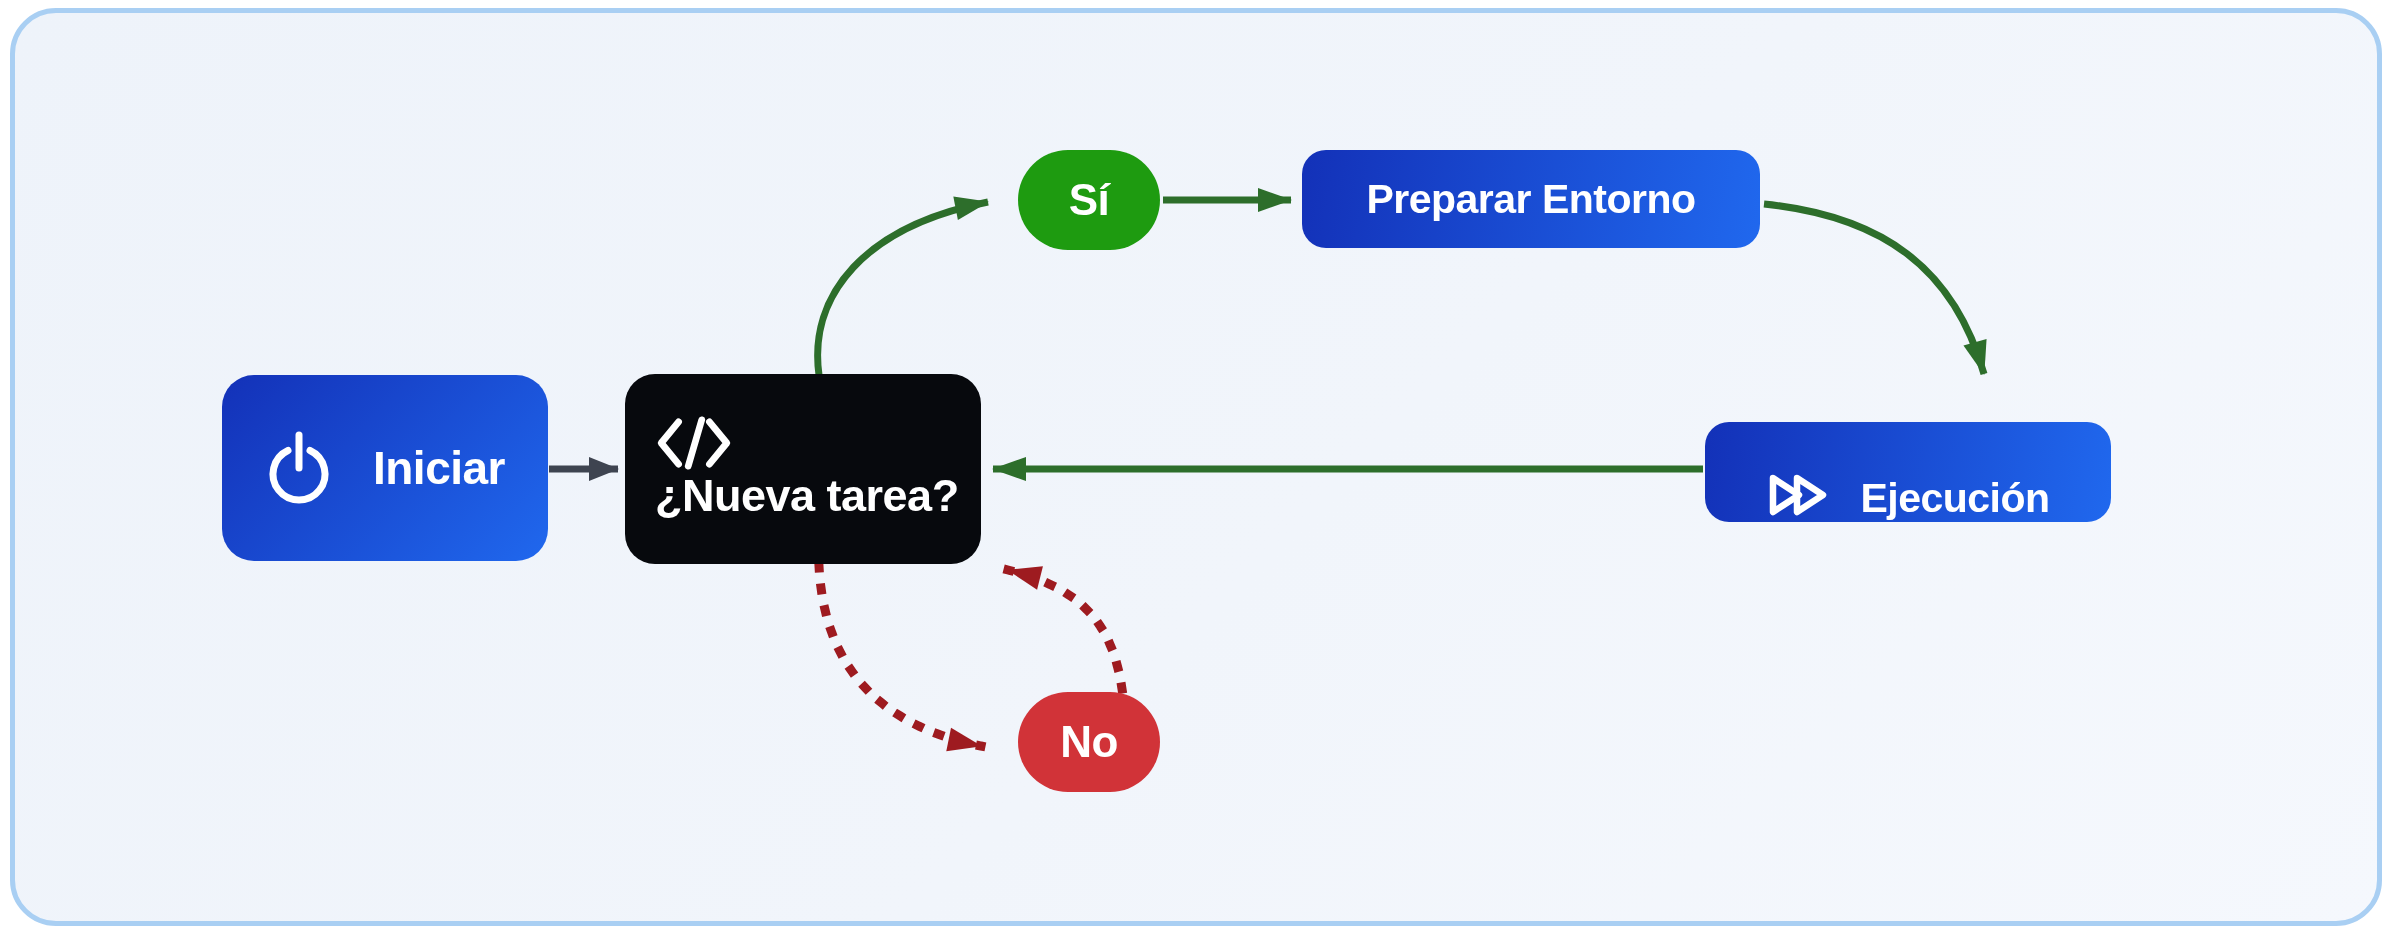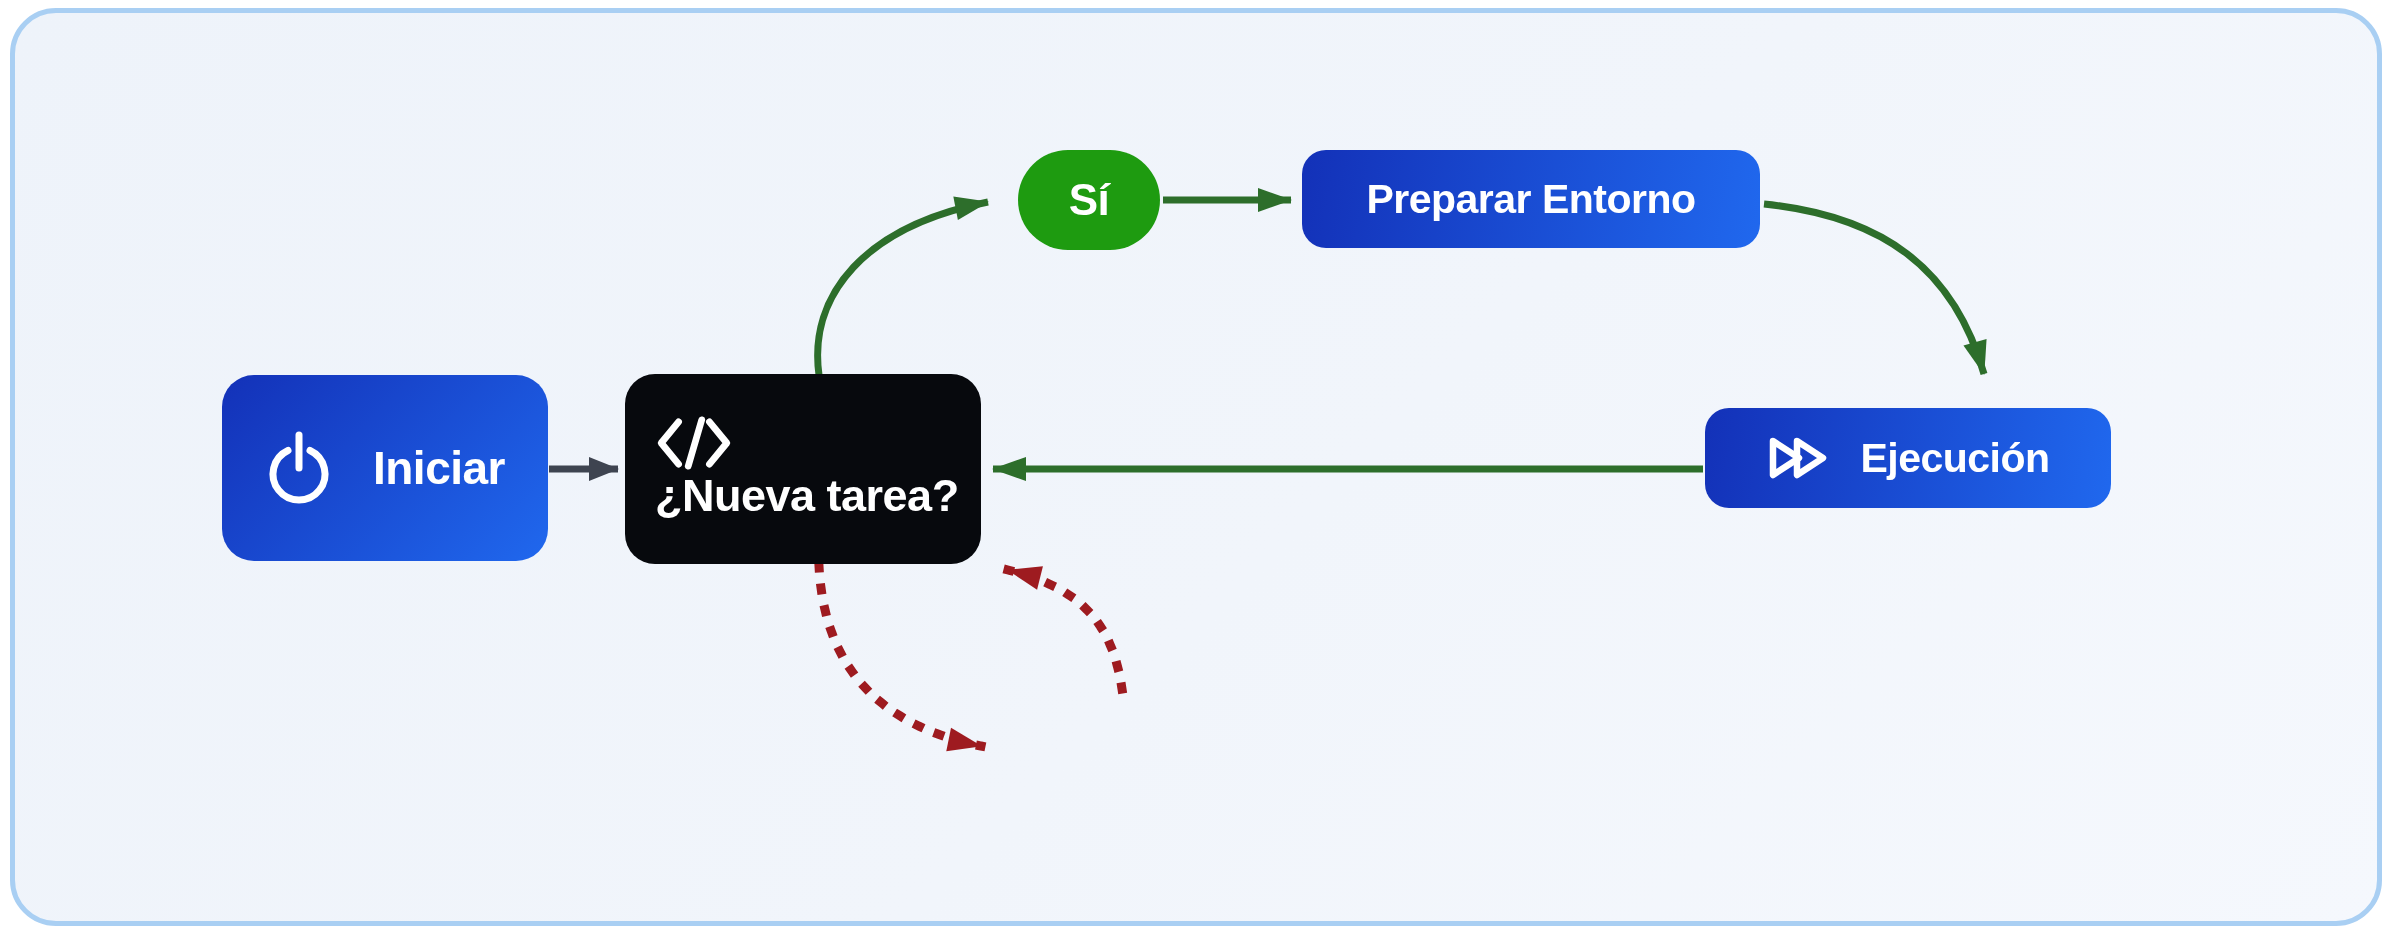--- a/index.html
+++ b/index.html
@@ -57,21 +57,21 @@
     align-items:center;
   }
   .node-yes{left:1018px;top:150px;background:var(--node-green,#1e9b10);}
   .node-no{left:1018px;top:692px;background:var(--node-red,#d13338);}
   .node-process{
     border-radius:24px;
     background:linear-gradient(100deg,var(--node-blue-dark,#1331b8) 0%,var(--node-blue-bright,#2068ee) 100%);
     font-size:41px;
   }
   .node-prepare{left:1302px;top:150px;width:458px;height:98px;}
-  .node-exec{left:1705px;top:408px;width:406px;height:100px;gap:22px;}
+  .node-exec{left:1705px;top:422px;width:406px;height:100px;gap:22px;align-items:flex-end;}
   .icon{display:block;flex:0 0 auto;}
 </style>
 </head>
 <body>
 
 <div class="canvas">
 
   <div class="card"></div>
 
   <svg class="edges" viewBox="0 0 2394 940" xmlns="http://www.w3.org/2000/svg">
@@ -128,14 +128,17 @@
   </div>
 
   <div class="node node-process node-exec">
     <svg class="icon" width="72" height="54" viewBox="0 0 72 54" xmlns="http://www.w3.org/2000/svg">
       <path d="M7,10 L33,27 L7,44 Z" fill="none" stroke="#ffffff" stroke-width="6.5" stroke-linejoin="round" stroke-linecap="round"></path>
       <path d="M31,10 L57,27 L31,44 Z" fill="none" stroke="#ffffff" stroke-width="6.5" stroke-linejoin="round" stroke-linecap="round"></path>
     </svg>
     <span>Ejecución</span>
   </div>
 
+  <div class="node node-pill node-no">
+    <span>No</span>
+  </div>
 
 </div>
 
 </body></html>

